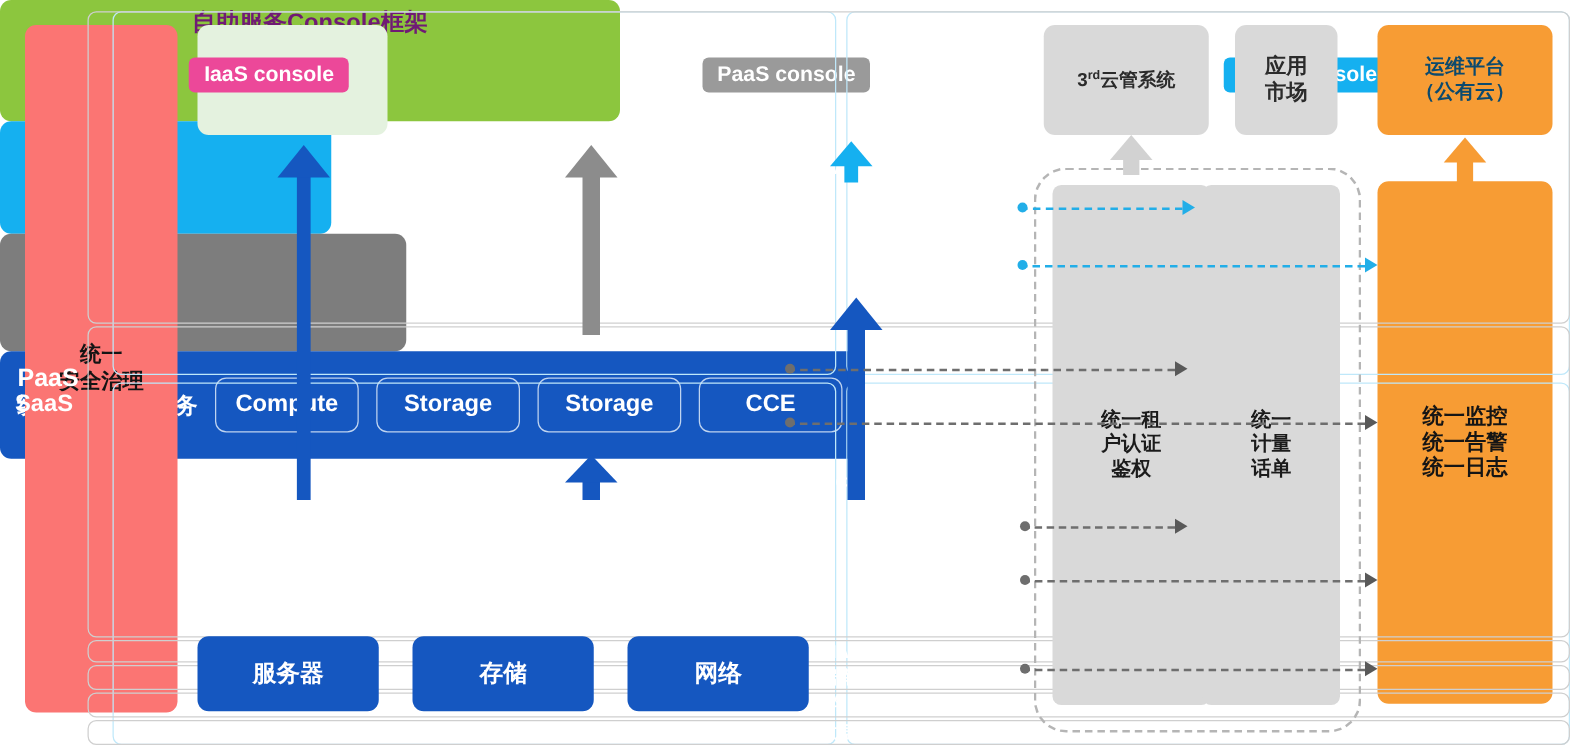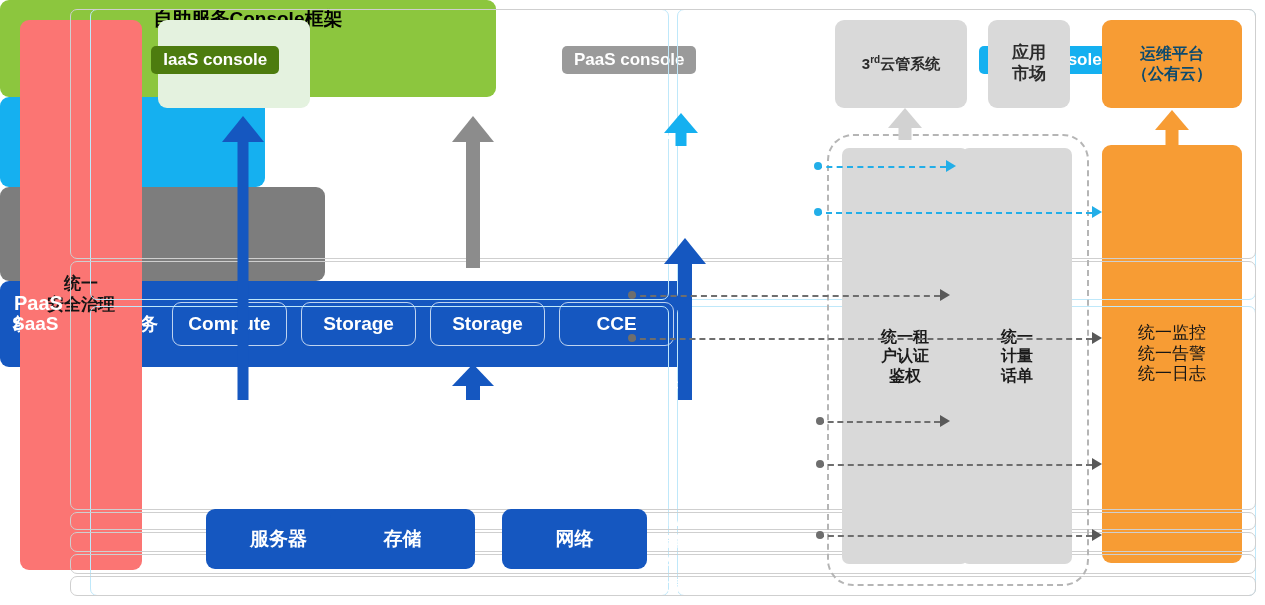--- a/index.html
+++ b/index.html
@@ -31,30 +31,30 @@
     color:#1a1a1a;font-size:17px;font-weight:700;
   }
 
   
   #console-framework{
     left:322px;top:20px;width:496px;height:88px;
     background:#8CC63E;border-radius:9px;
     display:block;padding-top:9px;
   }
   #console-framework .title{
-    color:#000000;font-size:19px;font-weight:700;text-align:center;line-height:1.1;
+    color:#701a75;font-size:19px;font-weight:700;text-align:center;line-height:1.1;
   }
   #console-framework .chips{
     position:absolute;left:0;right:0;top:46px;
     display:flex;justify-content:space-around;align-items:center;padding:0 10px;
   }
   .console-chip{
     border-radius:5px;padding:4px 12px;color:#fff;font-size:17px;font-weight:700;white-space:nowrap;
   }
-  .chip-iaas{background:#4d7c0f;}
+  .chip-iaas{background:#ec4899;}
   .chip-paas{background:#9A9A9A;}
   .chip-saas{background:#15B0F0;}
 
   
   #third-party-cloud{
     left:835px;top:20px;width:132px;height:88px;
     background:#D9D9D9;border-radius:9px;color:#2b2b2b;font-size:15px;font-weight:700;
   }
   #third-party-cloud sup{font-size:10px;vertical-align:super;}
   #app-market{
@@ -62,21 +62,21 @@
     background:#D9D9D9;border-radius:9px;color:#2b2b2b;font-size:17px;font-weight:700;
   }
 
   
   #ops-platform{
     left:1102px;top:20px;width:140px;height:88px;
     background:#F79C34;border-radius:9px;color:#0c4a6e;font-size:16px;font-weight:700;
   }
   #ops-panel{
     left:1102px;top:145px;width:140px;height:418px;
-    background:#F79C34;border-radius:9px;color:#151515;font-size:17px;font-weight:400;
+    background:#F79C34;border-radius:9px;color:#151515;font-size:17px;font-weight:700;
   }
 
   
   #saas-block{
     left:551px;top:146px;width:265px;height:90px;
     background:#15B0F0;border-radius:9px;display:block;
   }
   #saas-block .blk-title{
     position:absolute;left:12px;top:50%;transform:translateY(-50%);
     color:#fff;font-size:19px;font-weight:700;margin-top:21px;
@@ -228,21 +228,21 @@
   </div>
 
   <div id="infra-bar">
     <span class="infra-title">统一基础设施服务</span>
     <span class="infra-chip">Compute</span>
     <span class="infra-chip">Storage</span>
     <span class="infra-chip">Storage</span>
     <span class="infra-chip">CCE</span>
   </div>
 
-  <div class="box hw-box" style="left:158px;width:145px;margin-left:48px;">
+  <div class="box hw-box" style="left:158px;width:145px;">
     <span>服务器</span>
   </div>
   <div class="box hw-box" style="left:330px;width:145px;">
     <span>存储</span>
   </div>
   <div class="box hw-box" style="left:502px;width:145px;">
     <span>网络</span>
   </div>
 
   <div id="shared-services-container"></div>

